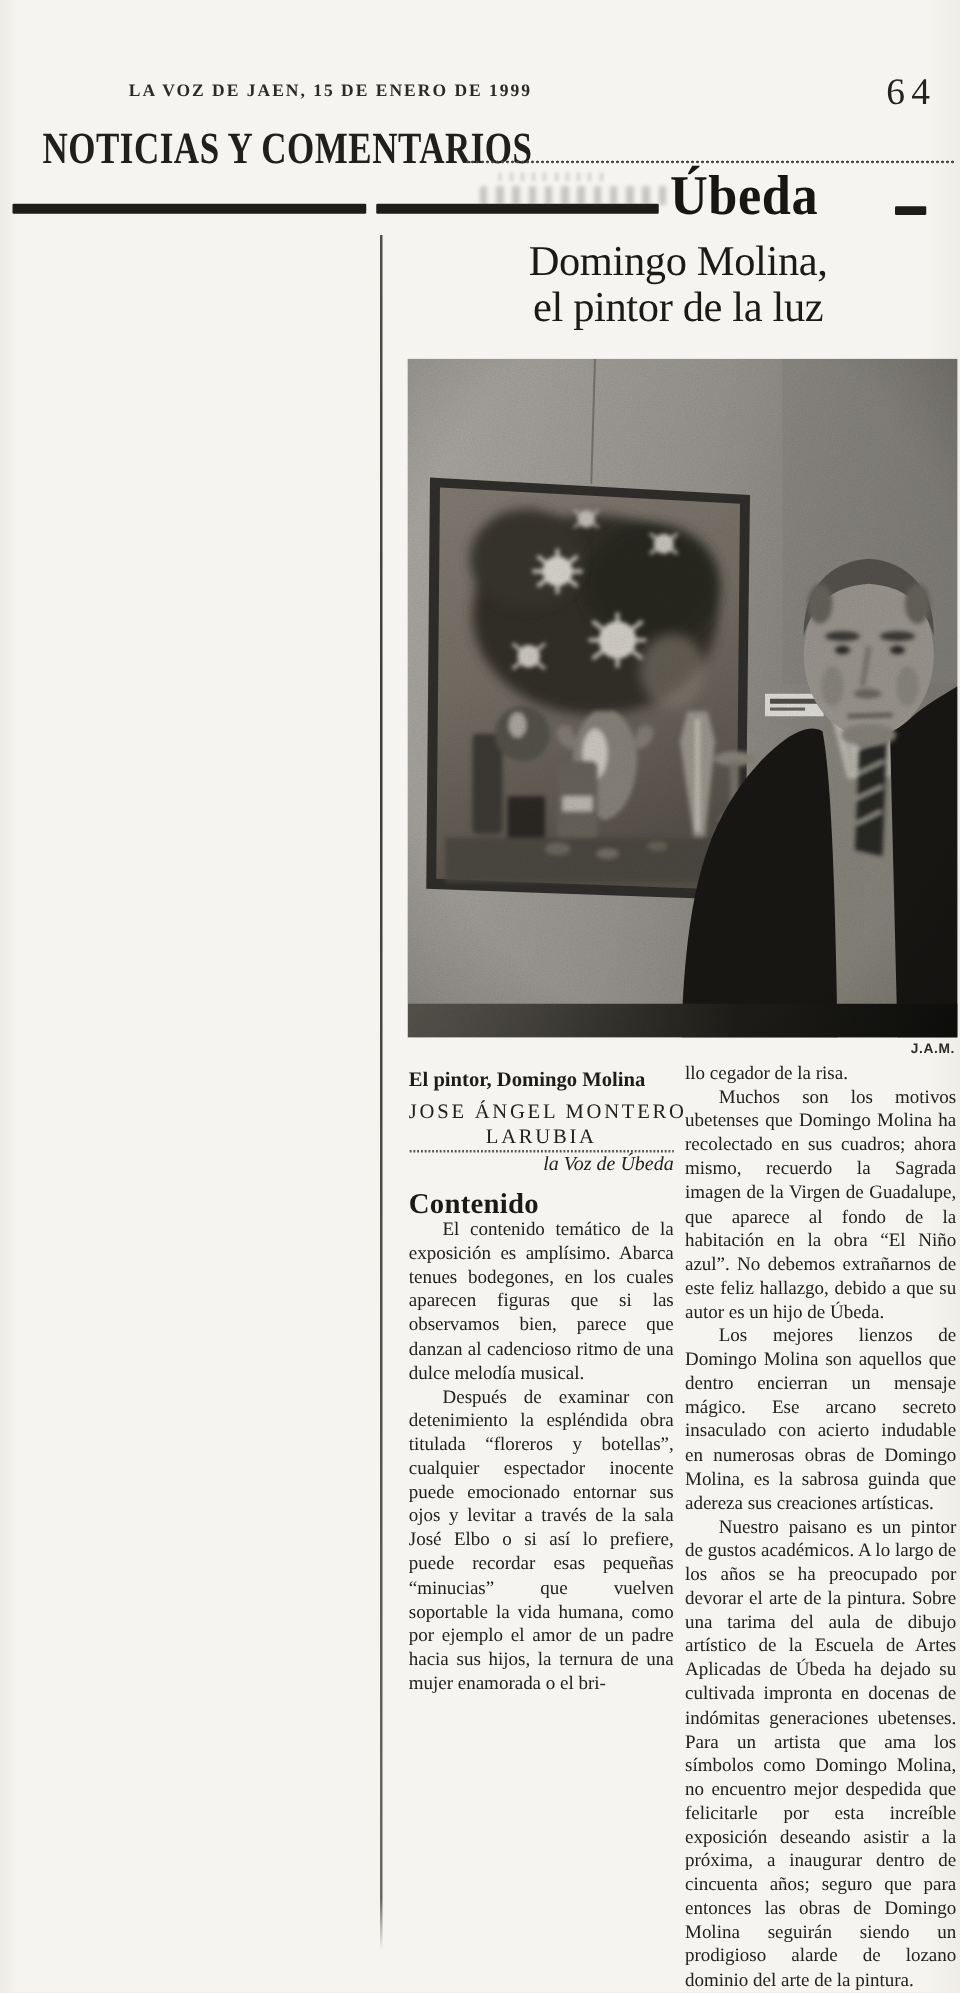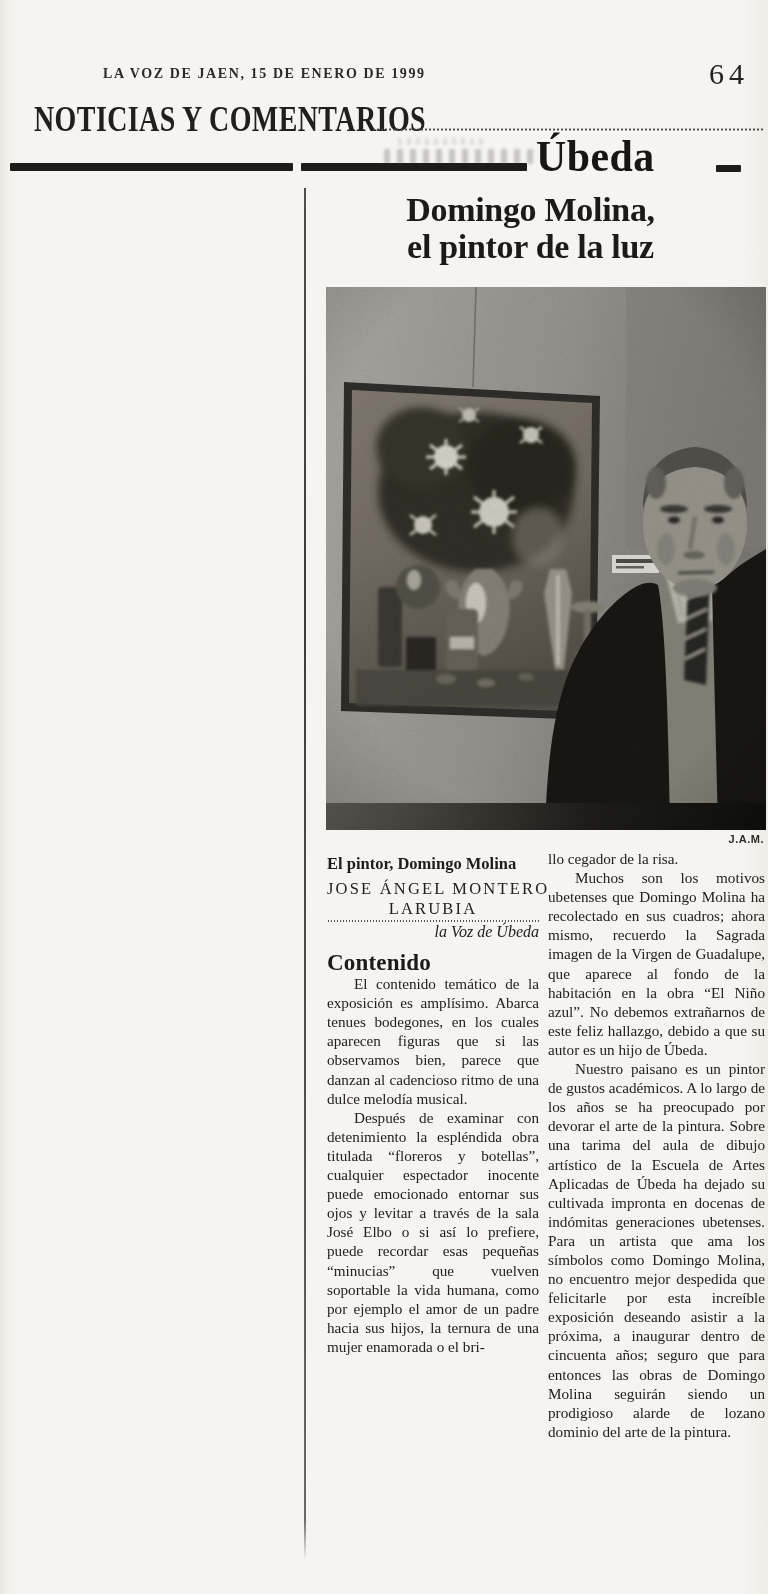--- a/index.html
+++ b/index.html
@@ -46,22 +46,22 @@
     left:398px; top:138px; width:90px; height:7px; opacity:.25;
     background:repeating-linear-gradient(90deg, rgba(55,52,48,.5) 0 4px, rgba(55,52,48,0) 4px 9px);
     filter:blur(1.4px);
   }
   .vrule{
     left:304px; top:188px; width:2px; height:1372px;
     background:linear-gradient(#504e49, #3f3d39 30%, #55534d 70%, #6a6862 97%, rgba(0,0,0,0));
   }
   
   .article-title{
-    left:308px; top:191px; width:445px; text-align:center;
-    font-size:34px; line-height:37px; font-weight:bold; color:#1b1a17; letter-spacing:-.3px;
+    left:320px; top:191px; width:445px; text-align:center;
+    font-size:34px; line-height:37px; font-weight:normal; color:#1b1a17; letter-spacing:-.3px;
   }
   
   .photo{left:326px; top:287px; width:440px; height:543px;}
   .credit{
     left:326px; top:833px; width:438px; text-align:right;
     font-family:"Liberation Sans", sans-serif; font-size:11px; font-weight:bold;
     letter-spacing:.5px; color:#2c2b28;
   }
   .caption{left:327px; top:854px; font-size:16.5px; font-weight:bold; color:#1e1d1a;}
   
@@ -275,16 +275,17 @@
 
   <div class="abs col col-left">
     <div class="subhead">Contenido</div>
     <p>El contenido temático de la exposición es amplísimo. Abarca tenues bodegones, en los cuales aparecen figuras que si las observamos bien, parece que danzan al cadencioso ritmo de una dulce melodía musical.</p>
     <p>Después de examinar con detenimiento la espléndida obra titulada “floreros y botellas”, cualquier espectador inocente puede emocionado entornar sus ojos y levitar a través de la sala José Elbo o si así lo prefiere, puede recordar esas pequeñas “minucias” que vuelven soportable la vida humana, como por ejemplo el amor de un padre hacia sus hijos, la ternura de una mujer enamorada o el bri-</p>
   </div>
 
   <div class="abs col col-right">
     <p class="noindent">llo cegador de la risa.</p>
     <p>Muchos son los motivos ubetenses que Domingo Molina ha recolectado en sus cuadros; ahora mismo, recuerdo la Sagrada imagen de la Virgen de Guadalupe, que aparece al fondo de la habitación en la obra “El Niño azul”. No debemos extrañarnos de este feliz hallazgo, debido a que su autor es un hijo de Úbeda.</p>
+    <p>Los mejores lienzos de Domingo Molina son aquellos que dentro encierran un mensaje mágico. Ese arcano secreto insaculado con acierto indudable en numerosas obras de Domingo Molina, es la sabrosa guinda que adereza sus creaciones artísticas.</p>
     <p>Nuestro paisano es un pintor de gustos académicos. A lo largo de los años se ha preocupado por devorar el arte de la pintura. Sobre una tarima del aula de dibujo artístico de la Escuela de Artes Aplicadas de Úbeda ha dejado su cultivada impronta en docenas de indómitas generaciones ubetenses. Para un artista que ama los símbolos como Domingo Molina, no encuentro mejor despedida que felicitarle por esta increíble exposición deseando asistir a la próxima, a inaugurar dentro de cincuenta años; seguro que para entonces las obras de Domingo Molina seguirán siendo un prodigioso alarde de lozano dominio del arte de la pintura.</p>
   </div>
 
 </div>
 
 </body></html>

